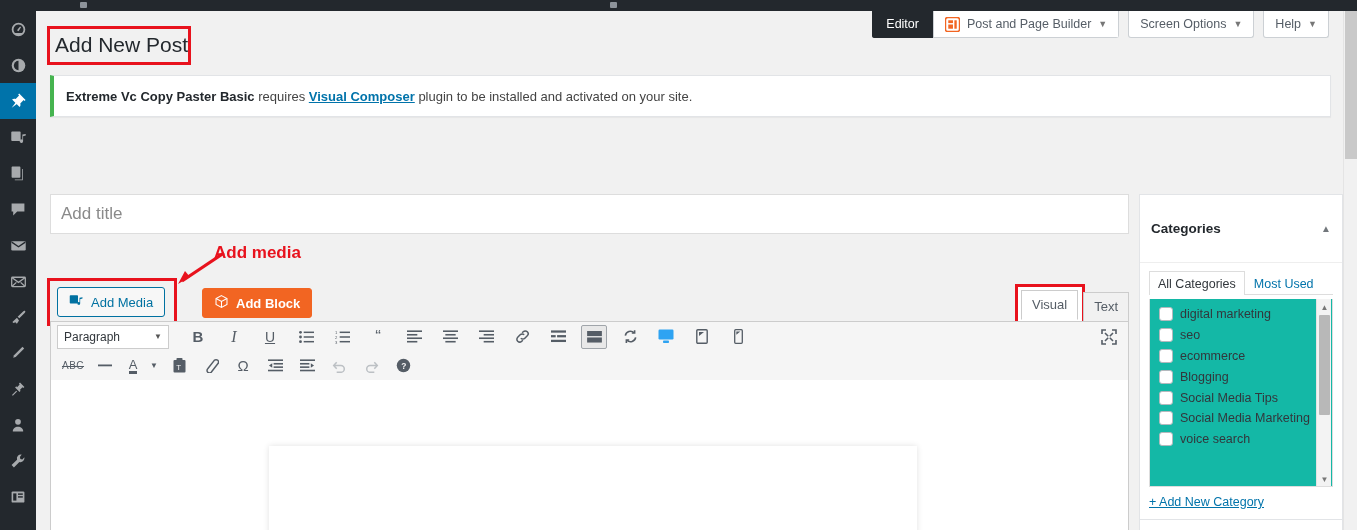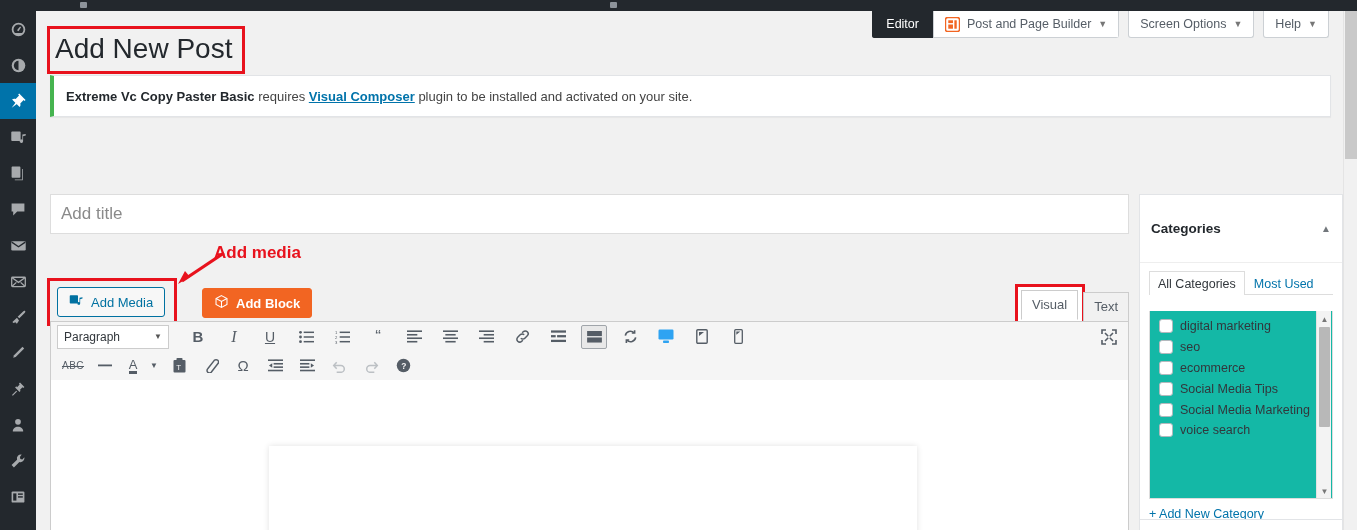--- a/index.html
+++ b/index.html
@@ -65,22 +65,22 @@
   .sm-tab .caret { font-size: 9px; color: #777; }
   .sm-spacer { width: 9px; }
 
   .vc-icon {
     width: 15px; height: 15px; display: inline-block;
   }
 
   
   #page-title {
     position: absolute; left: 14px; top: 18px;
-    font-size: 28px; font-weight: 400; color: #23282d;
-    padding: 3px 10px 5px 5px;
+    font-size: 21px; font-weight: 400; color: #23282d;
+    padding: 3px 0 5px 5px;
     line-height: 1.2;
   }
   .annot-box { outline: 3px solid #e8121d; }
 
   
   .notice {
     position: absolute; left: 14px; width: 1281px;
     background: #fff; border: 1px solid #e2e4e7;
     border-left: 4px solid #46b450;
     display: flex; align-items: center;
@@ -195,21 +195,21 @@
   #side-col { position: absolute; left: 1103px; top: 183px; width: 204px; }
   .postbox-panel { background: #fff; border: 1px solid #e2e4e7; }
   .panel-head {
     display: flex; align-items: center; justify-content: space-between;
     padding: 26px 11px; border-bottom: 1px solid #eee;
   }
   .panel-head h3 { font-size: 13.5px; font-weight: 700; color: #23282d; }
   .toggle-caret { color: #72777c; font-size: 10px; cursor: pointer; }
   .panel-body { padding: 8px 9px 10px; }
 
-  .cat-tabs { display: flex; border-bottom: 1px solid #ddd; margin-bottom: 16px; }
+  .cat-tabs { display: flex; border-bottom: 1px solid #ddd; margin-bottom: 4px; }
   .cat-tab {
     font-size: 12.5px; padding: 5px 8px 4px; cursor: pointer;
     color: #0073aa; border: 1px solid transparent; border-bottom: none;
     margin-bottom: -1px;
   }
   .cat-tab.active {
     color: #32373c; background: #fff;
     border-color: #ddd; border-bottom-color: #fff;
   }
 
@@ -728,20 +728,24 @@
           <label class="cat-item">
             <span class="cat-box"></span>
             <span>seo</span>
           </label>
           <label class="cat-item">
             <span class="cat-box"></span>
             <span>ecommerce</span>
           </label>
           <label class="cat-item">
             <span class="cat-box"></span>
+            <span>Blogging</span>
+          </label>
+          <label class="cat-item">
+            <span class="cat-box"></span>
             <span>Social Media Tips</span>
           </label>
           <label class="cat-item">
             <span class="cat-box"></span>
             <span>Social Media Marketing</span>
           </label>
           <label class="cat-item">
             <span class="cat-box"></span>
             <span>voice search</span>
           </label>

